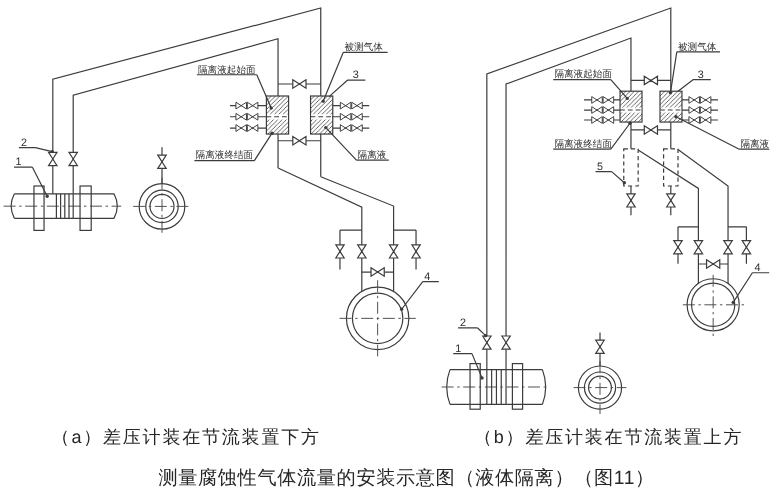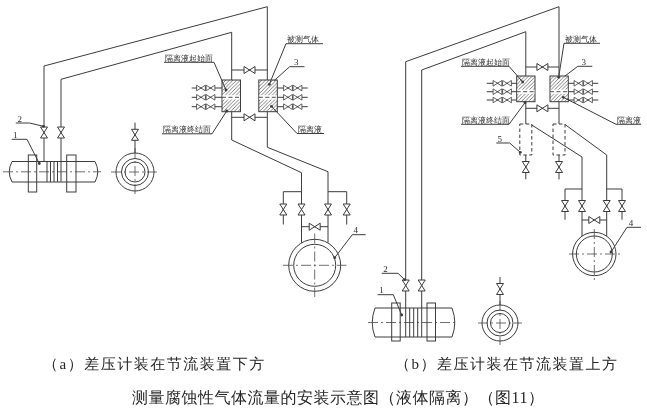--- a/index.html
+++ b/index.html
@@ -1,17 +1,17 @@
 <!DOCTYPE html>
 <html><head>
 <meta charset="utf-8">
 <style>
   html,body{margin:0;padding:0;}
   body{background:#ffffff;font-family:"Liberation Sans","DejaVu Sans",sans-serif;}
-  .stage{position:relative;width:647px;height:411px;background:#ffffff;overflow:hidden;font-family:Liberation Serif, serif;}
+  .stage{position:relative;width:647px;height:411px;background:#ffffff;overflow:hidden;}
   svg{position:absolute;left:0;top:0;}
   .ln{stroke:#3c3c3c;stroke-width:1;fill:none;}
   .cl{stroke:#4a4a4a;stroke-width:0.8;fill:none;stroke-dasharray:10,3,2,3;}
   .dsh{stroke:#3c3c3c;stroke-width:0.9;fill:none;stroke-dasharray:4,2.5;}
   .dshbox{stroke:#3c3c3c;stroke-width:1;fill:none;stroke-dasharray:3.5,2.5;}
   .hrect{stroke:#3c3c3c;stroke-width:1;fill:url(#hatch);}
   .band{fill:#ffffff;stroke:none;}
   .dot{fill:#3c3c3c;stroke:none;}
   .vlv{fill:#ffffff;stroke:#3c3c3c;stroke-width:1;}
   text{fill:#2e2e2e;}

